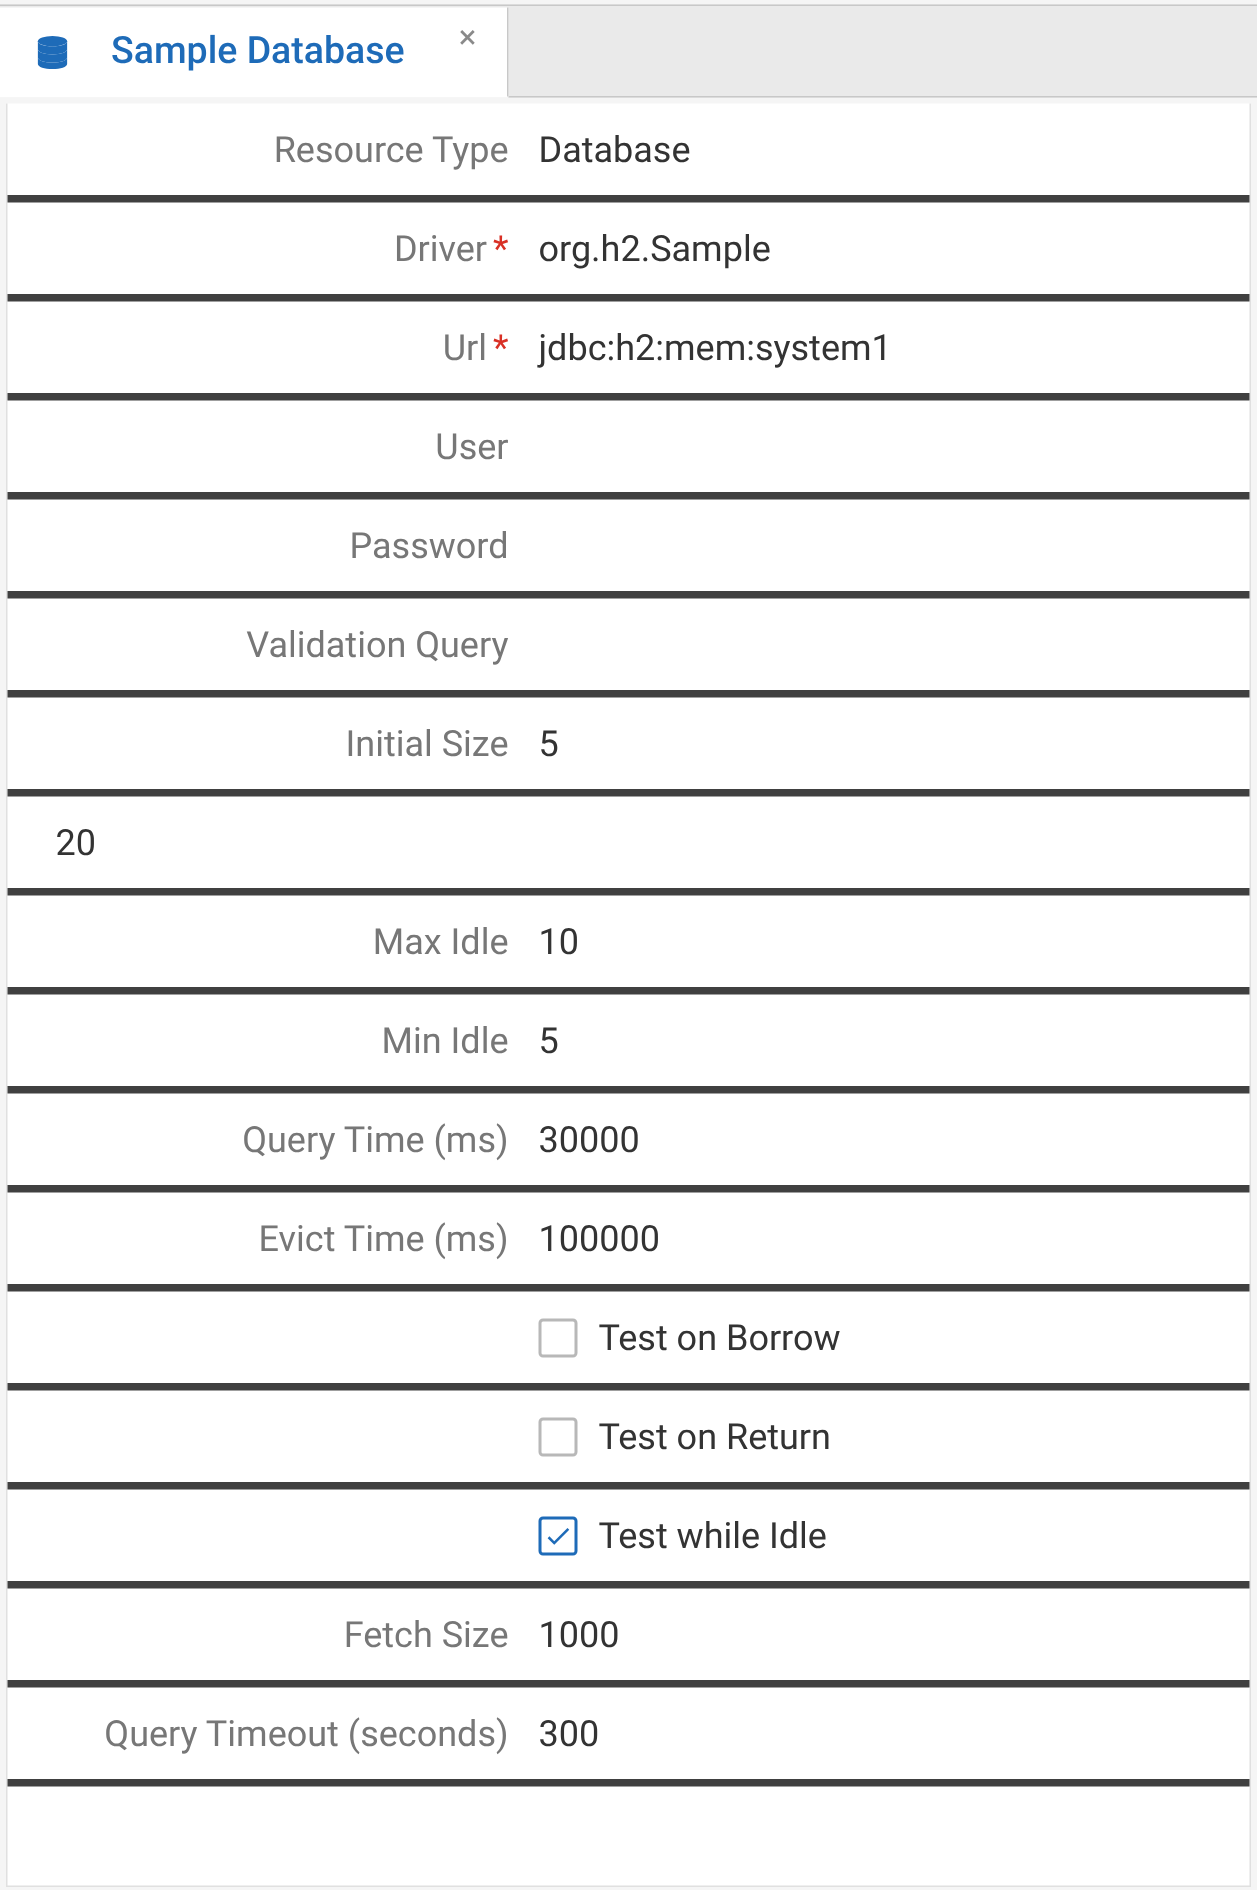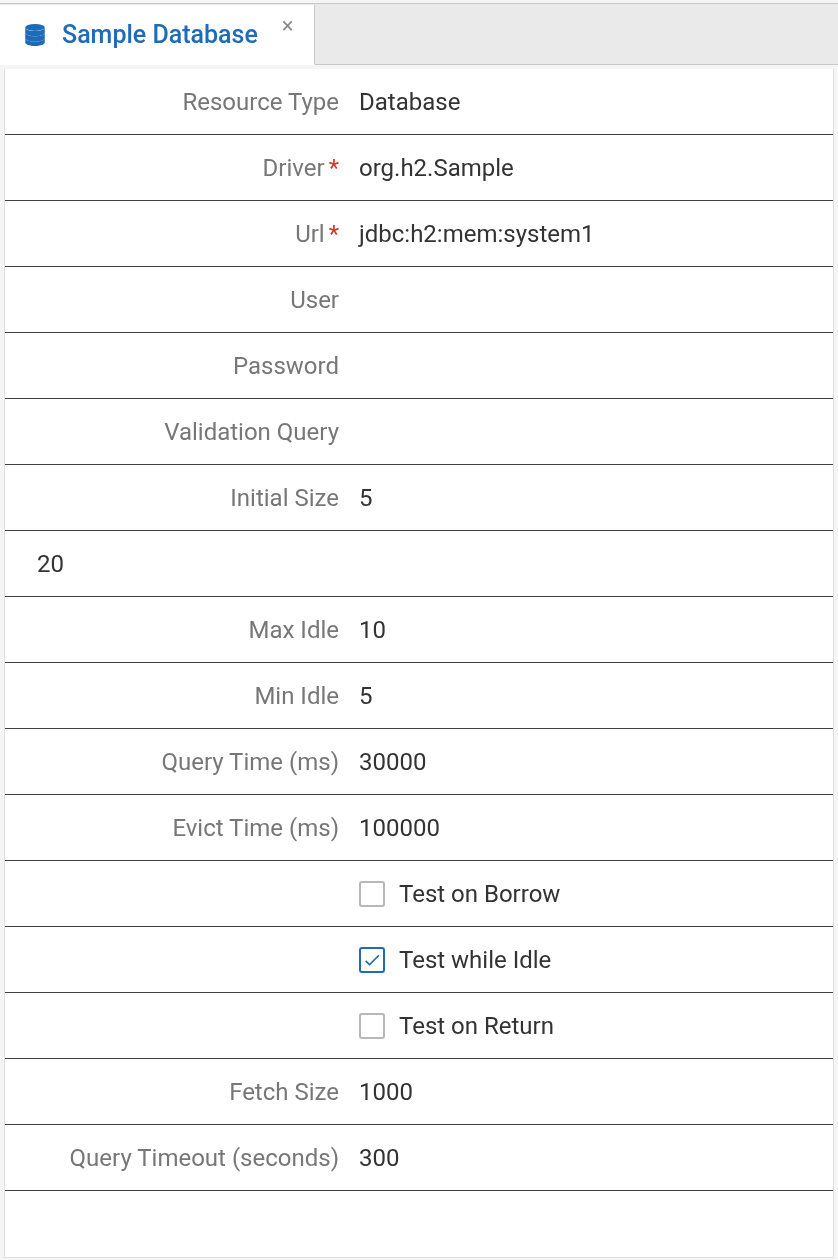--- a/index.html
+++ b/index.html
@@ -25,21 +25,21 @@
       border-top: 1px solid #c8c8c8;
       border-bottom: 1px solid #c8c8c8;
       height: 62px;
     }
     .tab {
       display: flex;
       align-items: center;
       background: #ffffff;
       border-right: 1px solid #c8c8c8;
       padding: 0 20px 0 22px;
-      gap: 14px;
+      gap: 26px;
       position: relative;
       top: 1px;
       border-bottom: 1px solid #ffffff;
     }
     .tab-icon svg {
       width: 26px;
       height: 26px;
       display: block;
     }
     .tab-label {
@@ -58,21 +58,21 @@
     }
     .form-panel {
       background: #ffffff;
       border: 1px solid #e0e0e0;
       border-top: none;
       margin: 4px 4px 0 4px;
     }
     .form-row {
       display: flex;
       align-items: center;
-      border-bottom: 1px solid #404040;
+      border-bottom: 5px solid #404040;
       min-height: 66px;
       padding: 15px 18px;
     }
     .form-row:last-child {
       border-bottom: none;
     }
     .form-label {
       width: 322px;
       text-align: right;
       color: #777777;
@@ -231,39 +231,39 @@
         <span class="checkbox">
           
         </span>
         <span class="checkbox-label">Test on Borrow</span>
       </div>
     </div>
 
     <div class="form-row checkbox-row">
       <div class="form-label"></div>
       <div class="form-value">
+        <span class="checkbox">
+          
+        </span>
+        <span class="checkbox-label">Test on Return</span>
+      </div>
+    </div>
+
+    <div class="form-row checkbox-row">
+      <div class="form-label"></div>
+      <div class="form-value">
         <span class="checkbox checked">
           <svg viewBox="0 0 24 24">
               <path fill="#1e6bb8" d="M9 16.17l-3.88-3.88L3.7 13.7 9 19l12-12-1.41-1.41z"></path>
             </svg>
         </span>
         <span class="checkbox-label">Test while Idle</span>
       </div>
     </div>
 
-    <div class="form-row checkbox-row">
-      <div class="form-label"></div>
-      <div class="form-value">
-        <span class="checkbox">
-          
-        </span>
-        <span class="checkbox-label">Test on Return</span>
-      </div>
-    </div>
-
 
     <div class="form-row">
       <div class="form-label">
         <span>Fetch Size</span>
       </div>
       <div class="form-value">1000</div>
     </div>
 
     <div class="form-row">
       <div class="form-label">

